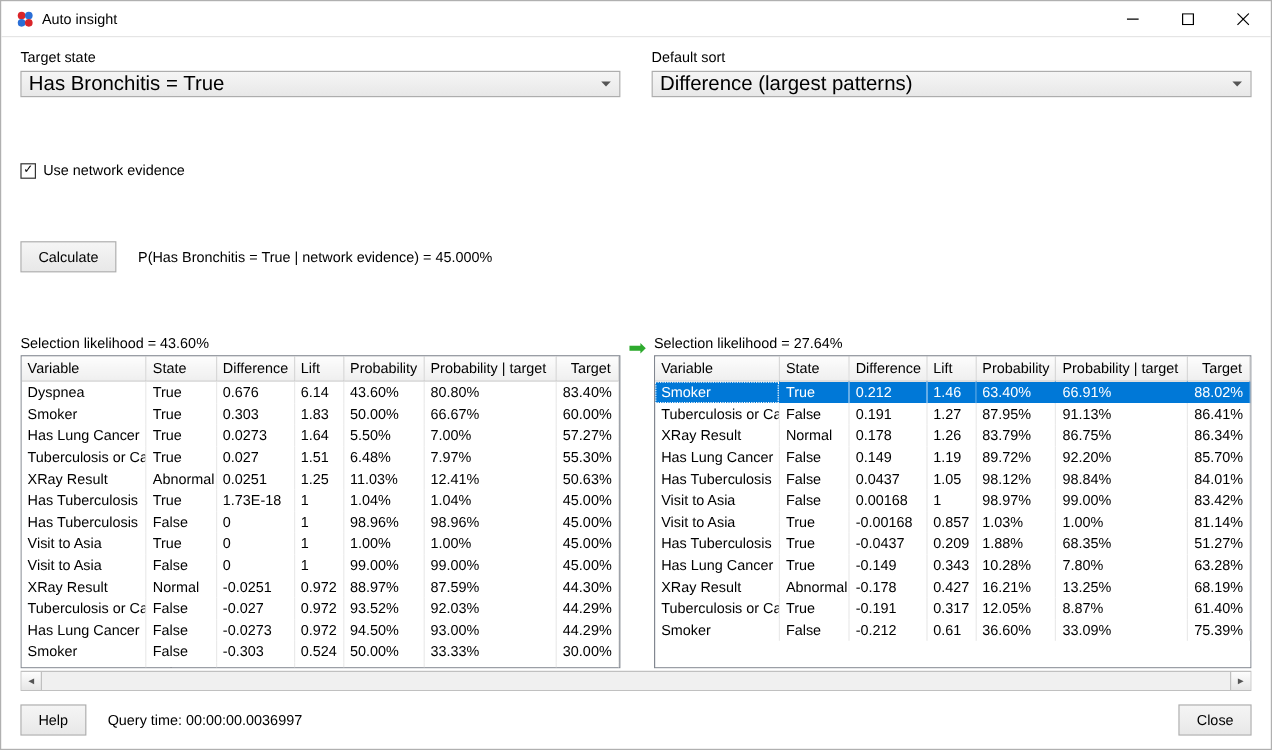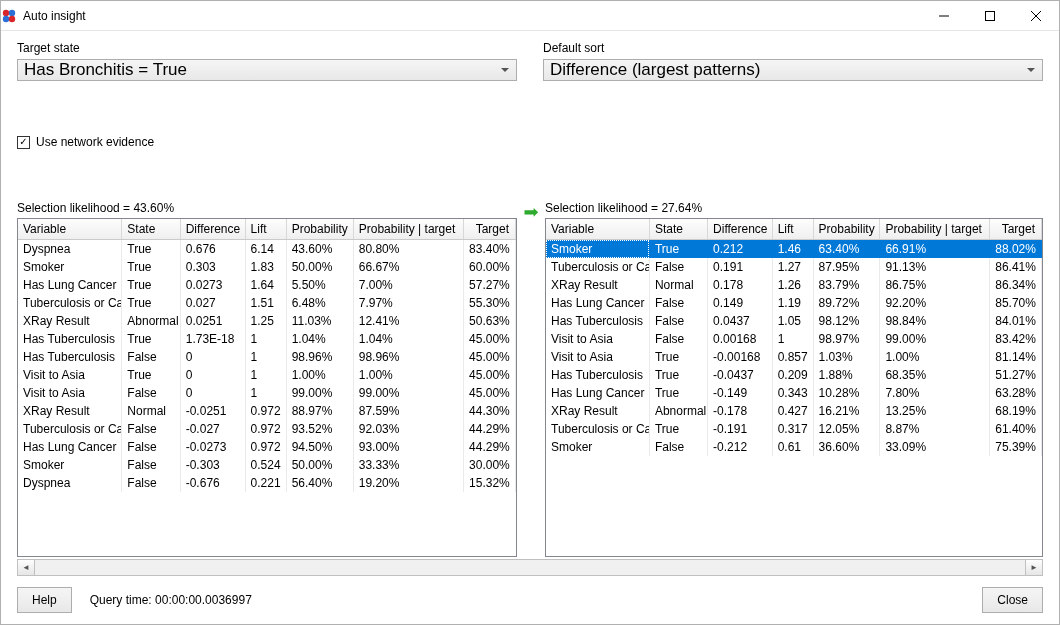--- a/index.html
+++ b/index.html
@@ -14,21 +14,21 @@
   .window {
     width: 1060px; height: 625px;
     border: 1px solid #b0b0b0;
     display: flex; flex-direction: column;
     background: #fff;
     position: relative;
   }
   .titlebar {
     height: 30px;
     display: flex; align-items: center;
-    padding: 0 0 0 0;
+    padding: 0 0 0 12px;
     border-bottom: 1px solid #e5e5e5;
   }
   .titlebar .app-icon {
     width: 16px; height: 16px;
     display: flex; align-items: center; justify-content: center;
     margin-right: 6px;
     position: relative;
   }
   .titlebar .title { flex: 1; }
   .winbtns { display: flex; height: 100%; }
@@ -247,20 +247,24 @@
           <span>Difference (largest patterns)</span>
         </div>
       </div>
     </div>
 
     <div class="checkbox-row">
       <span class="checkbox">✓</span>
       <span>Use network evidence</span>
     </div>
 
+    <div class="calc-row">
+      <span class="btn">Calculate</span>
+      <span>P(Has Bronchitis = True | network evidence) = 45.000%</span>
+    </div>
 
     <div class="tables-wrap">
       <div class="tables-row">
 
         <div class="table-panel">
           <span class="sel-label">Selection likelihood = 43.60%</span>
           <div class="table-box">
             <table>
               <colgroup>
                 <col class="col-var">

